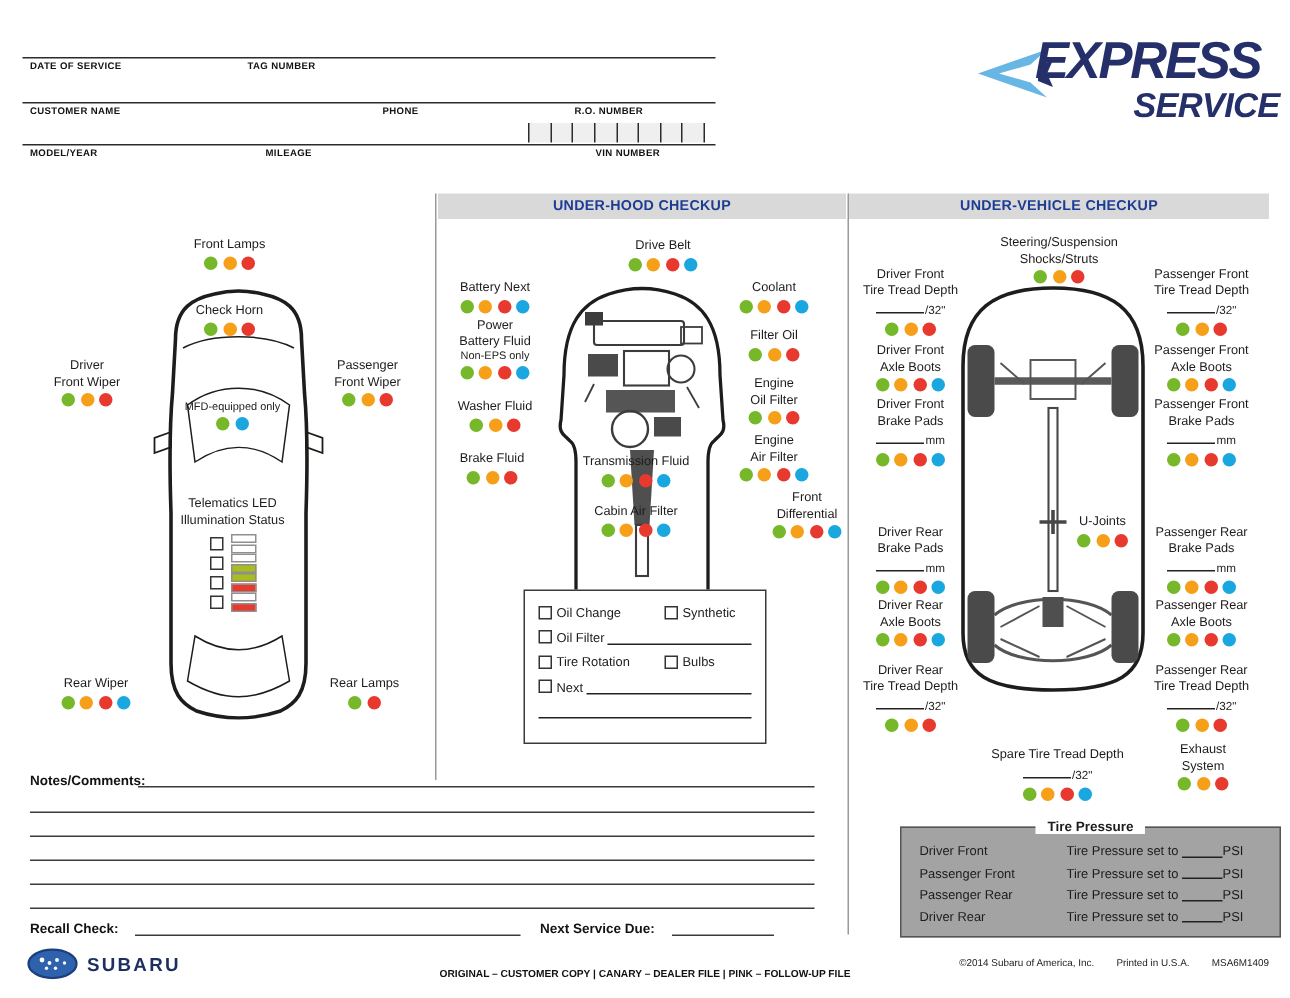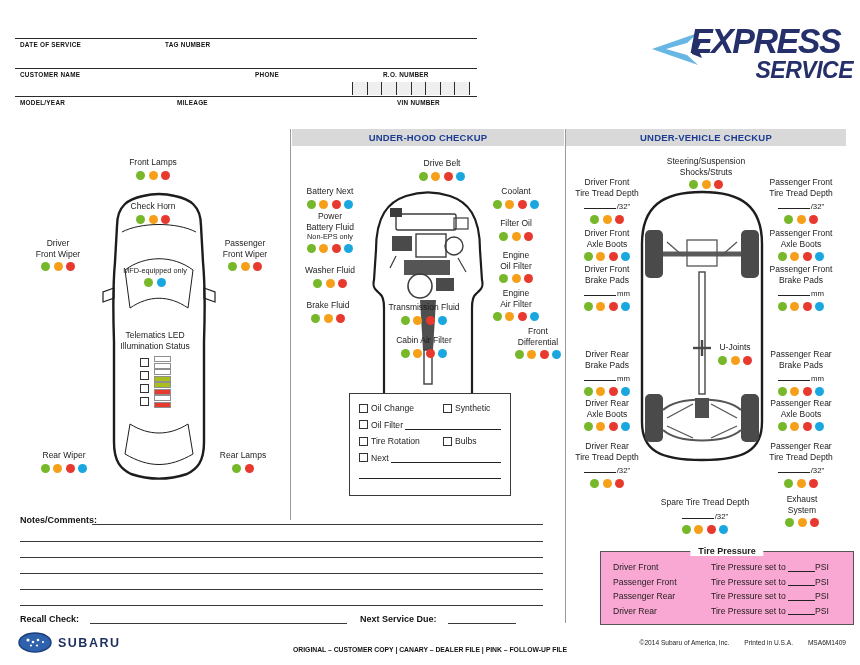--- a/index.html
+++ b/index.html
@@ -45,21 +45,21 @@
   .svcbox{position:absolute;left:349px;top:393px;width:162px;height:103px;border:1.4px solid #3a3a3a;
           background:#fff;padding:6px 9px 0 9px;box-sizing:border-box;}
   .svcrow{display:flex;align-items:center;height:16.5px;font-size:8.6px;}
   .svcitem{display:flex;align-items:center;gap:3px;}
   .svc1{width:84px;}
   .svcline{flex:1;border-bottom:1px solid #222;height:9px;margin-left:2px;}
   
   .bline{position:absolute;border-top:1px solid #3a3a3a;}
   .blabel{position:absolute;font-size:9px;font-weight:bold;color:#121212;}
   
-  .tpbox{position:absolute;left:600px;top:551px;width:252px;height:72px;border:1.4px solid #555;background:#f9a8d4;}
+  .tpbox{position:absolute;left:600px;top:551px;width:252px;height:72px;border:1.4px solid #555;background:#a3a3a3;}
   .tptitle{position:absolute;top:-6px;left:50%;transform:translateX(-50%);background:#fff;
            padding:0 8px;font-size:9px;font-weight:bold;white-space:nowrap;}
   .tprows{padding:8px 10px 0 12px;}
   .tprow{display:flex;align-items:center;height:14.5px;font-size:8.6px;}
   .tppos{width:98px;}
   .tpline{display:inline-block;width:27px;height:8px;border-bottom:1px solid #222;}
   
   .sublogo{position:absolute;left:18px;top:632px;display:flex;align-items:center;gap:6px;}
   .subtext{font-size:12.5px;font-weight:bold;color:#1c2f5e;letter-spacing:1.5px;}
   .fcopies{position:absolute;left:160px;right:160px;top:646px;text-align:center;font-size:6.8px;

